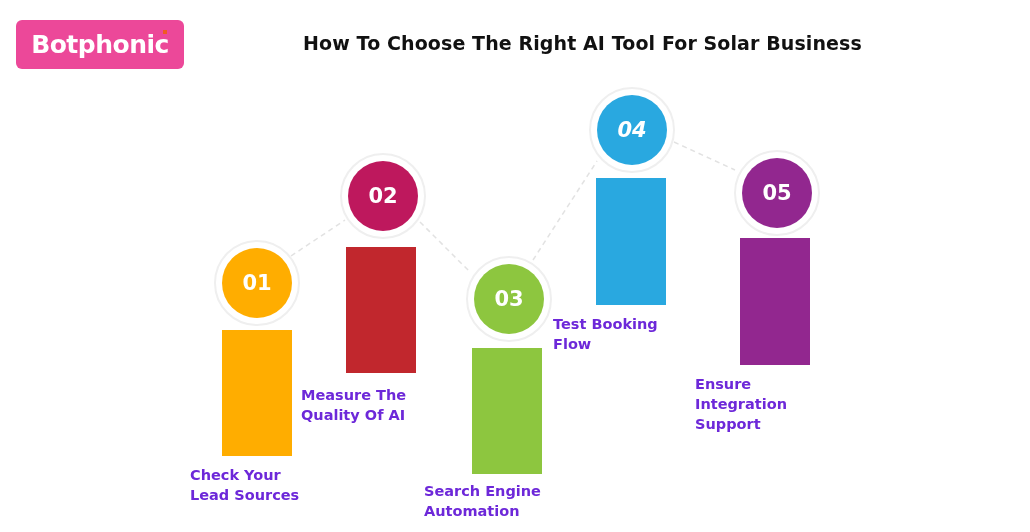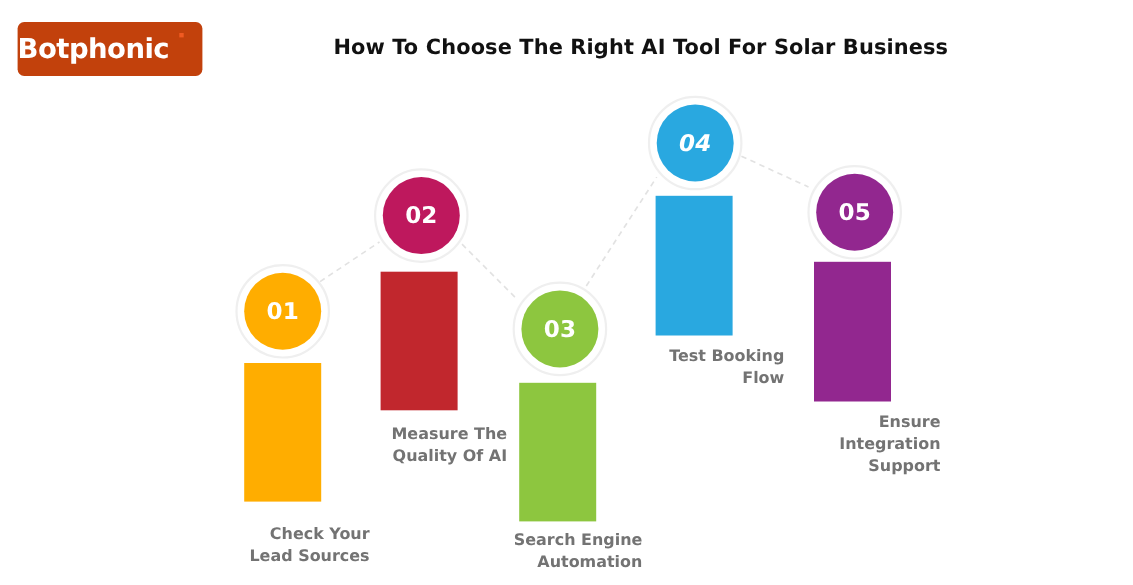--- a/index.html
+++ b/index.html
@@ -1,20 +1,20 @@
 <!DOCTYPE html>
 <html><head>
 <meta charset="utf-8">
 <style>
   html, body { margin: 0; padding: 0; background: #ffffff; }
   body { width: 1030px; height: 532px; position: relative; overflow: hidden; font-family: "DejaVu Sans", sans-serif; }
   .logo {
     position: absolute; left: 16px; top: 20px; width: 168px; height: 49px;
-    background: #c2410c; border-radius: 6px;
-    display: flex; align-items: center; 
+    background: #ec4899; border-radius: 6px;
+    display: flex; align-items: center; justify-content: center;
   }
   .logo-text {
     color: #ffffff; font-family: "DejaVu Sans", sans-serif; font-weight: bold;
     font-size: 25px; letter-spacing: -0.5px; position: relative;
   }
   .logo-dot {
     position: absolute; width: 4px; height: 4px; background: #f05a22;
     right: 17px; top: 10px;
   }
   .title {
@@ -27,23 +27,23 @@
     position: absolute; width: 86px; height: 86px; border-radius: 50%;
     border: 2px solid #efefef; box-sizing: border-box; background: #fff;
   }
   .circle {
     position: absolute; width: 70px; height: 70px; border-radius: 50%;
     display: flex; align-items: center; justify-content: center;
     color: #fff; font-weight: bold; font-size: 21px; font-family: "DejaVu Sans", sans-serif;
   }
   .bar { position: absolute; width: 70px; }
   .label {
-    position: absolute; width: 160px; text-align: right;
+    position: absolute; width: 160px; text-align: left;
     font-family: "DejaVu Sans", sans-serif; font-weight: bold; font-size: 14.5px;
-    line-height: 20px; color: #737373;
+    line-height: 20px; color: #6d28d9;
   }
 </style>
 </head>
 <body>
 
 <div class="logo">
   <span class="logo-text">Botphonic</span>
   <span class="logo-dot"></span>
 </div>
 
@@ -56,21 +56,21 @@
     <line x1="533" y1="260" x2="597" y2="161"></line>
     <line x1="674" y1="142" x2="735" y2="170"></line>
   </g>
 </svg>
 
 <div class="ring" style="left:214px; top:240px;"></div>
 <div class="circle" style="left: 222px; top: 248px; background: rgb(255, 173, 0);" id="c0">
     <span>01</span>
   </div>
 <div class="bar" style="left: 222px; top: 330px; height: 126px; background: rgb(255, 173, 0);" id="b0"></div>
-<div class="label" style="left:176px; top:465px;margin-top:11px;">
+<div class="label" style="left:190px; top:465px;">
   <div>Check Your</div>
   <div>Lead Sources</div>
 </div>
 
 <div class="ring" style="left:340px; top:153px;"></div>
 <div class="circle" style="left: 348px; top: 161px; background: #be185d;" id="c1">
     <span>02</span>
   </div>
 <div class="bar" style="left: 346px; top: 247px; height: 126px; background: rgb(193, 39, 45);" id="b1"></div>
 <div class="label" style="left:301px; top:385px;">

